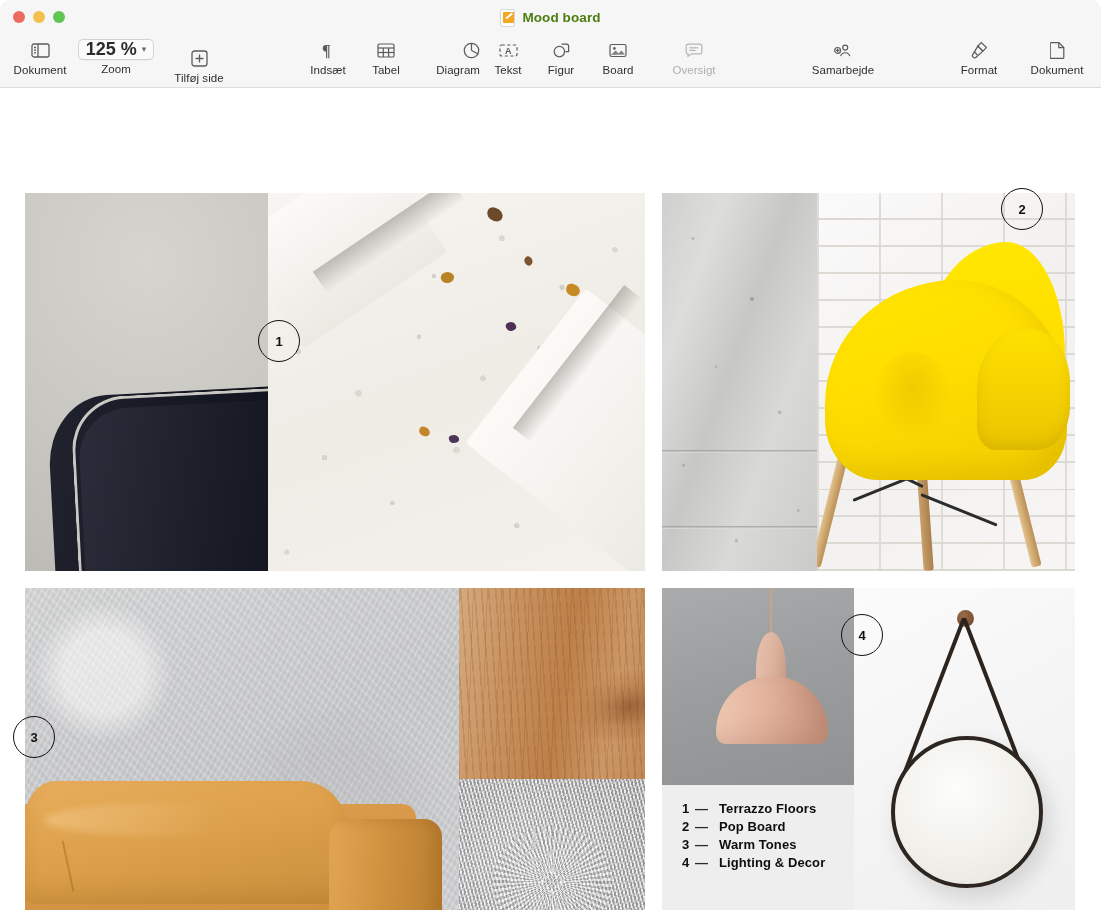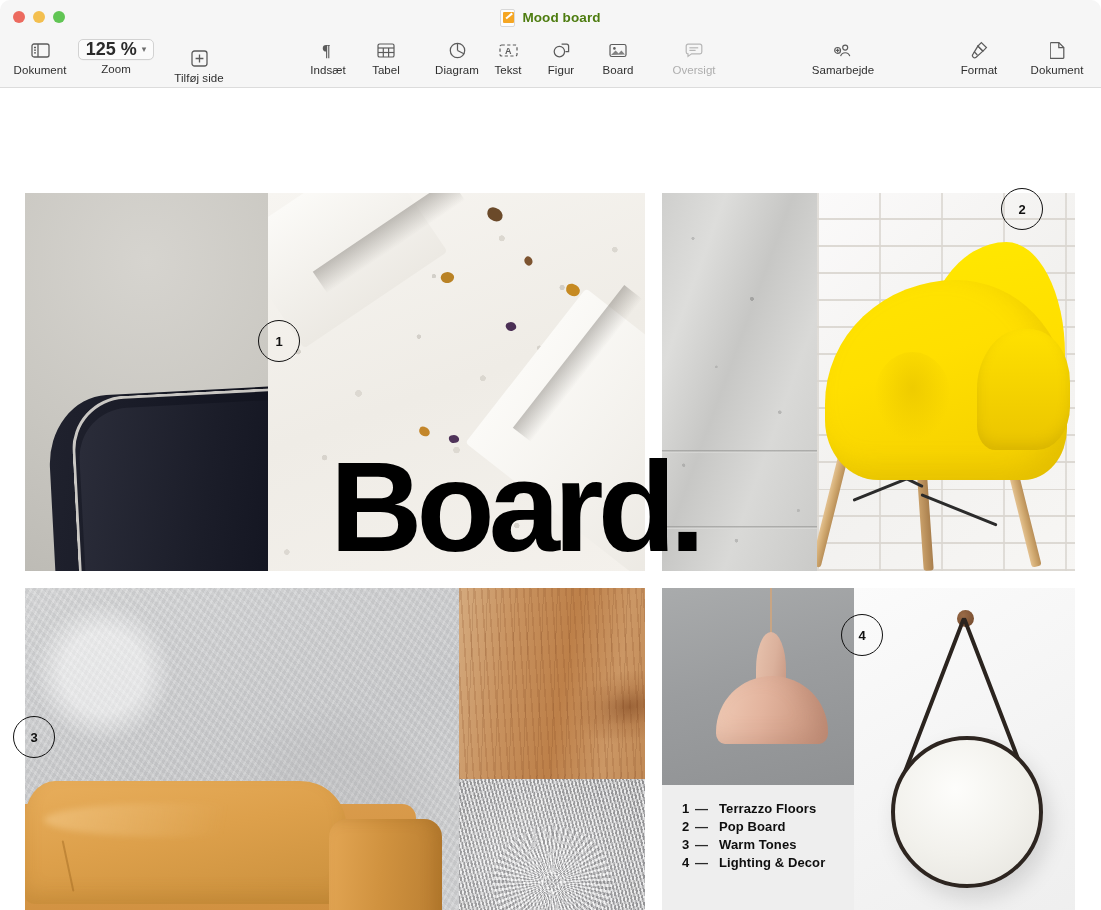--- a/index.html
+++ b/index.html
@@ -586,21 +586,21 @@
           <rect x="1" y="1" width="16" height="13" rx="1.6"></rect>
           <line x1="1" y1="5" x2="17" y2="5"></line>
           <line x1="1" y1="9.5" x2="17" y2="9.5"></line>
           <line x1="6.3" y1="5" x2="6.3" y2="14"></line>
           <line x1="11.6" y1="5" x2="11.6" y2="14"></line>
         </svg>
       </div>
       <div class="lb">Tabel</div>
     </div>
 
-    <div class="tool" style="position:absolute;left:424px;top:4px;width:66px;">
+    <div class="tool" style="position:absolute;left:414px;top:4px;width:66px;align-items:flex-end;">
       <div class="ic">
         <svg width="17" height="17" viewBox="0 0 17 17" fill="none" stroke="#5b5b5b" stroke-width="1.25">
           <circle cx="8.5" cy="8.5" r="7.2"></circle>
           <line x1="8.5" y1="8.5" x2="8.5" y2="1.3"></line>
           <line x1="8.5" y1="8.5" x2="14.9" y2="11.8"></line>
         </svg>
       </div>
       <div class="lb">Diagram</div>
     </div>
 
@@ -787,21 +787,20 @@
     </div>
 
     <div class="tile t-mirror" style="left:854px;top:500px;width:221px;height:385px;">
       <div class="mirror-peg" style="left:103px;top:22px;"></div>
       <div class="mirror-strap" style="left:108px;top:30px;height:172px;transform:rotate(21deg);"></div>
       <div class="mirror-strap" style="left:108px;top:30px;height:172px;transform:rotate(-21deg);"></div>
       <div class="mirror-ring" style="left:37px;top:148px;width:152px;height:152px;"></div>
     </div>
 
     <div class="headline">
-      <div class="ln2">Board.</div>
     </div>
 
     <div class="badge" style="left:258px;top:232px;">
       <span>1</span>
     </div>
     <div class="badge" style="left:1001px;top:100px;">
       <span>2</span>
     </div>
     <div class="badge" style="left:13px;top:628px;">
       <span>3</span>

